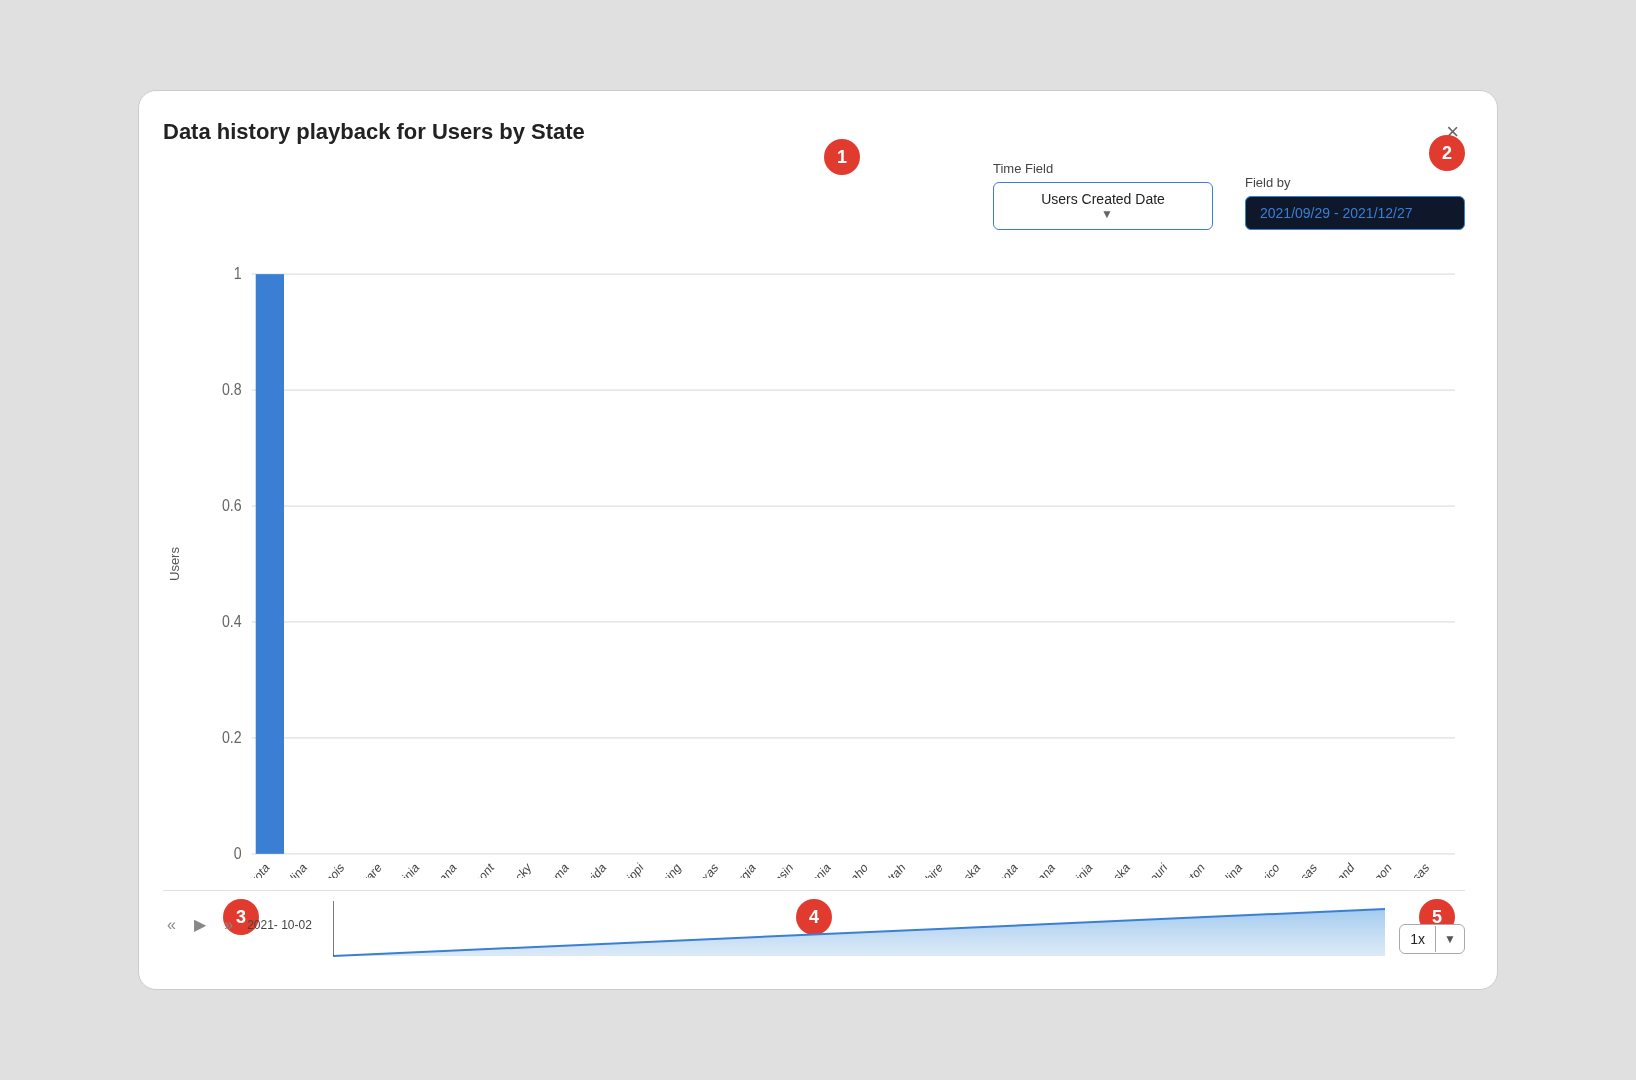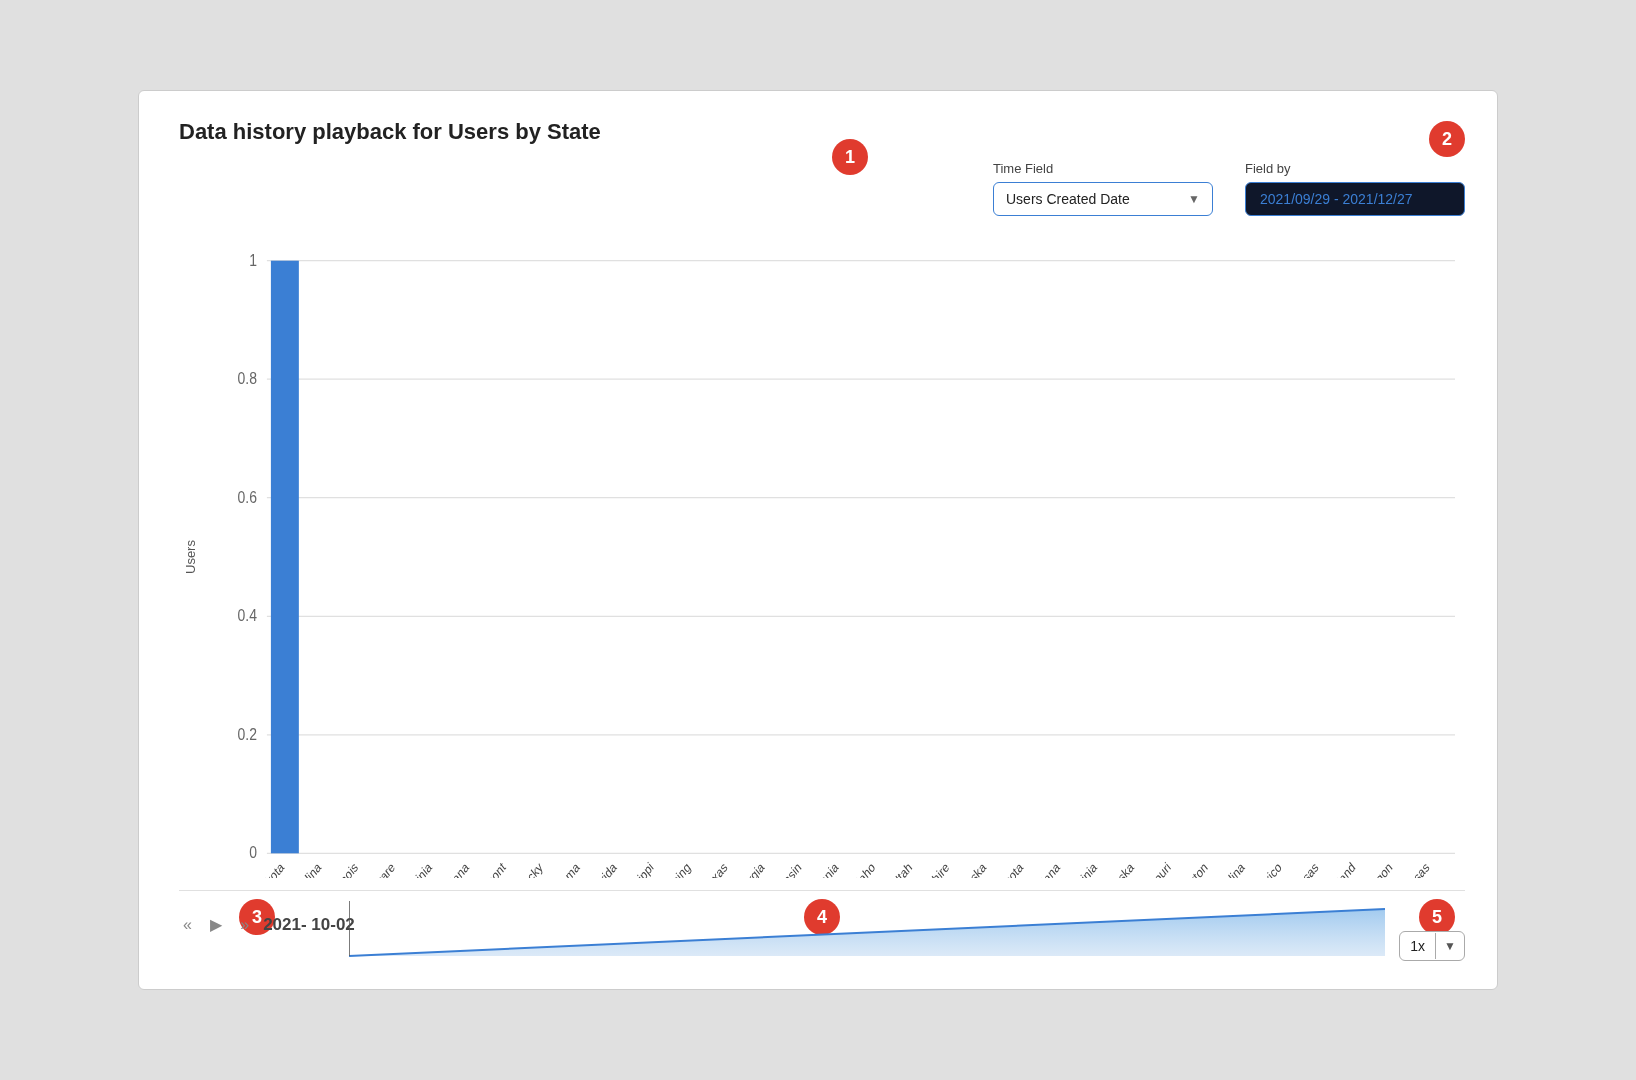--- a/index.html
+++ b/index.html
@@ -6,25 +6,25 @@
     body {
       background: #e0e0e0;
       display: flex;
       align-items: center;
       justify-content: center;
       min-height: 100vh;
       font-family: -apple-system, BlinkMacSystemFont, 'Segoe UI', sans-serif;
     }
     .modal {
       background: #fff;
-      border-radius: 6px;
+      border-radius: 18px;
       border: 1px solid #ccc;
       width: 1360px;
       min-height: 900px;
-      padding: 28px 32px 24px 40px;
+      padding: 28px 32px 24px 24px;
       position: relative;
       display: flex;
       flex-direction: column;
     }
     .modal-header {
       display: flex;
       align-items: flex-start;
       justify-content: space-between;
       margin-bottom: 16px;
     }
@@ -66,20 +66,21 @@
       align-items: center;
       border: 1.5px solid #3b7fd4;
       border-radius: 6px;
       padding: 8px 12px;
       font-size: 14px;
       color: #222;
       background: #fff;
       cursor: pointer;
       min-width: 220px;
       justify-content: space-between;
+      flex-direction: column;
     }
     .time-field-select .chevron {
       color: #666;
       margin-left: 8px;
       font-size: 12px;
     }
     .date-range-btn {
       border: 1.5px solid #3b7fd4;
       border-radius: 6px;
       padding: 8px 14px;
@@ -162,43 +163,42 @@
     }
     .tl-btn {
       background: none;
       border: none;
       font-size: 16px;
       color: #888;
       cursor: pointer;
       padding: 2px 4px;
     }
     .tl-current-date {
-      font-size: 17px;
+      font-size: 12px;
       color: #444;
       white-space: nowrap;
-      font-weight: bold;
     }
     .timeline-chart {
       margin-left: 170px;
       margin-right: 80px;
       height: 70px;
       position: relative;
     }
     .tl-dates {
       display: flex;
       justify-content: space-between;
       font-size: 12px;
       color: #555;
       margin-left: 170px;
       margin-right: 80px;
     }
     .speed-control {
       position: absolute;
       right: 0;
-      bottom: 0;
+      bottom: 7px;
       display: flex;
       align-items: center;
       border: 1.5px solid #aaa;
       border-radius: 6px;
       overflow: hidden;
       background: #fff;
     }
     .speed-val {
       padding: 6px 10px;
       font-size: 14px;

